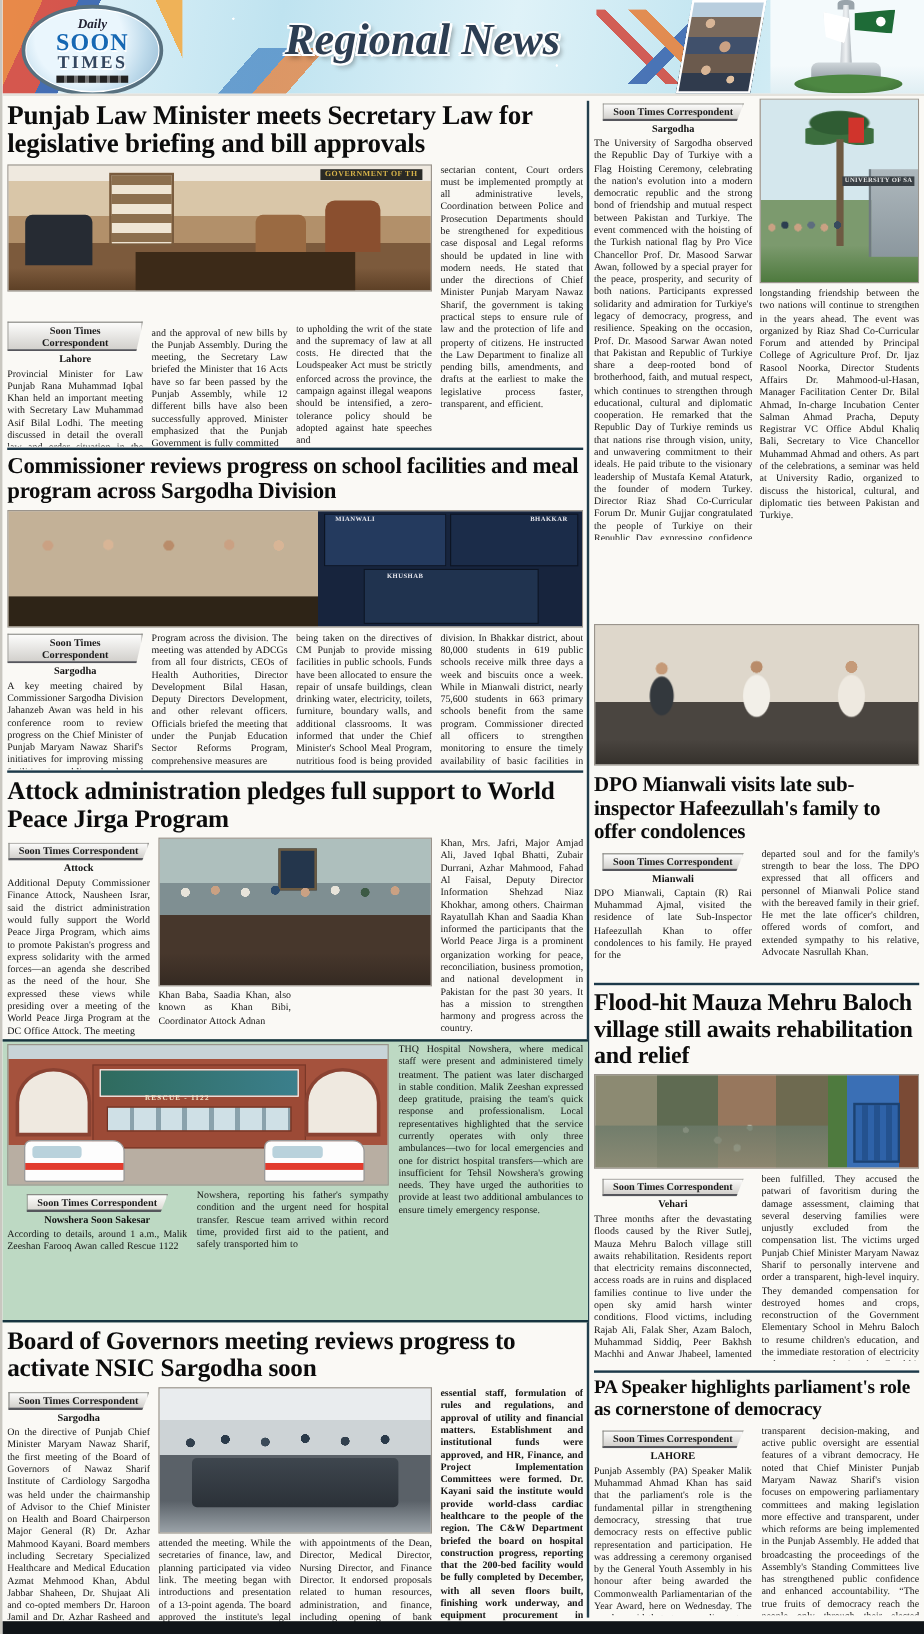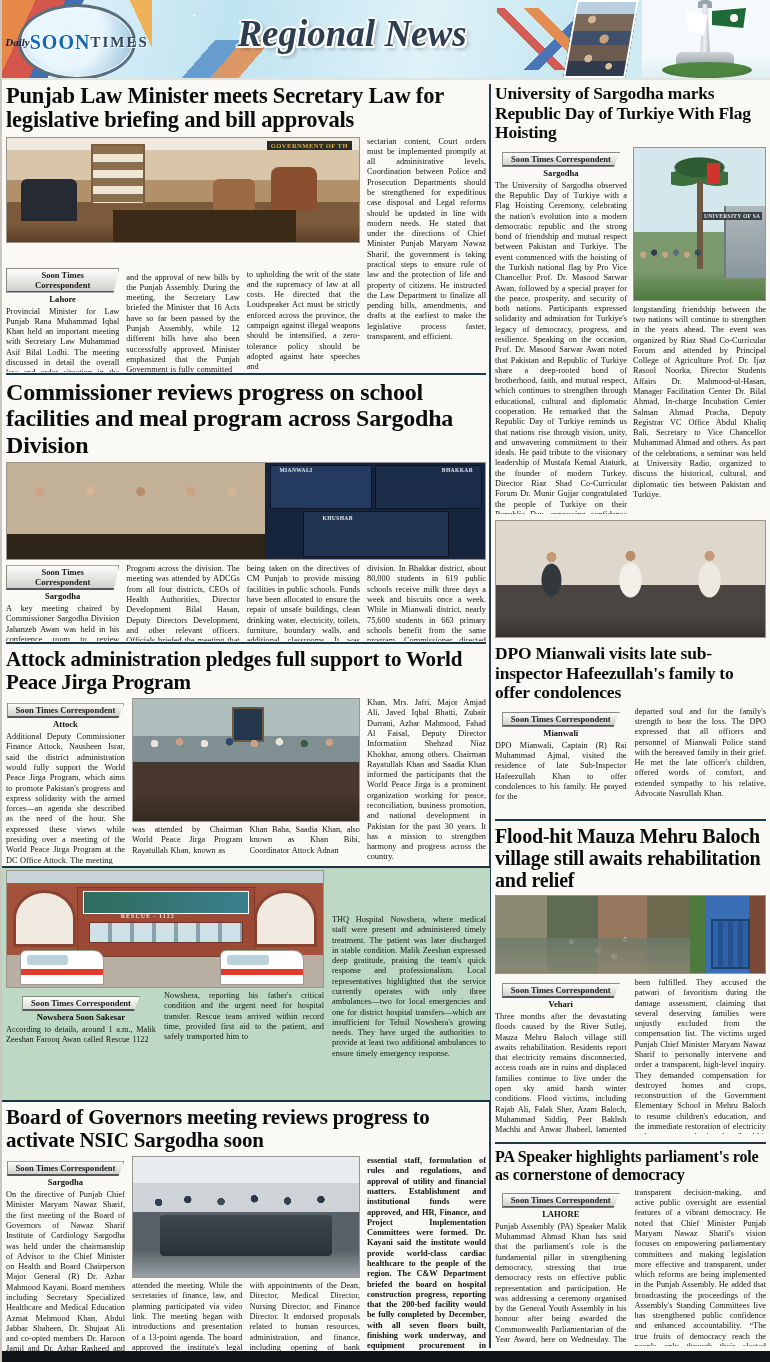--- a/index.html
+++ b/index.html
@@ -20,21 +20,21 @@
     radial-gradient(circle 2px at 60% 70%,#fff 0 40%,transparent 60%),
     radial-gradient(circle 2px at 47% 45%,#fff 0 40%,transparent 60%),
     radial-gradient(circle 2px at 33% 35%,#fff 0 40%,transparent 60%);}
   .diamonds{position:absolute;left:495px;top:8px;width:130px;height:62px;background:
     linear-gradient(45deg,transparent 46%,#e8762a 46% 54%,transparent 54%),
     linear-gradient(-45deg,transparent 46%,#2a58a8 46% 54%,transparent 54%),
     linear-gradient(45deg,transparent 30%,#d33b2f 30% 36%,transparent 36%);opacity:.8;}
 
   .logo{position:absolute;left:16px;top:4px;width:112px;height:70px;border-radius:50%;
     background:radial-gradient(circle at 40% 35%,#eaf6fd 0 45%,#bcd9ea 70%,#8fb4cf 100%);
-    border:3px solid #57707f;box-shadow:0 0 0 1px #fff inset;display:flex;align-items:center;justify-content:center;line-height:1;}
+    border:3px solid #57707f;box-shadow:0 0 0 1px #fff inset;display:flex;flex-direction:column;align-items:center;justify-content:center;line-height:1;}
   .logo .daily{font-style:italic;font-weight:bold;font-size:11px;color:#223;}
   .logo .soon{font-weight:bold;font-size:20px;letter-spacing:1px;color:#1668b3;text-shadow:1px 1px 0 #fff;}
   .logo .times{font-weight:bold;font-size:15px;letter-spacing:2px;color:#33465f;text-shadow:1px 1px 0 #fff;}
   .logo .bar{width:60px;height:6px;margin-top:2px;background:repeating-linear-gradient(90deg,#222 0 6px,#777 6px 9px);}
 
   .banner-title{position:absolute;left:185px;top:12px;width:330px;text-align:center;
     font-family:"Liberation Serif",serif;font-weight:bold;font-style:italic;font-size:37px;color:#2d3e52;
     text-shadow:-2px 0 0 #fff,2px 0 0 #fff,0 -2px 0 #fff,0 2px 0 #fff,2px 2px 0 #fff,-2px 2px 0 #fff,3px 3px 4px rgba(0,0,0,.35);}
 
   .crowd-strip{position:absolute;left:568px;top:0;width:62px;height:78px;transform:skewX(-10deg);overflow:hidden;
@@ -59,21 +59,21 @@
   .bottom-bar{position:absolute;left:0;bottom:0;width:770px;height:11px;background:#101418;}
   .left-col{position:absolute;left:4px;top:82px;width:480px;}
   .right-col{position:absolute;left:493px;top:82px;width:271px;}
 
   .art{position:relative;overflow:hidden;}
   .hrule{border:0;border-top:2.5px solid #1c3949;margin:1px 0 2px 0;}
 
   h1.hl{margin:2px 0 4px 0;font-weight:bold;color:#0c0c0c;letter-spacing:-.2px;}
   .hl-xl{font-size:22.5px;line-height:1.08;}
   .hl-lg{font-size:21px;line-height:1.1;}
-  .hl-md{font-size:24px;line-height:1.1;}
+  .hl-md{font-size:19px;line-height:1.1;}
   .hl-r{font-size:17.5px;line-height:1.12;}
   .hl-r2{font-size:20px;line-height:1.1;}
   .hl-r3{font-size:16px;line-height:1.12;}
 
   .corr{text-align:center;margin:1px 0 2px 0;}
   .corr-box{display:inline-block;background:linear-gradient(180deg,#fcfcfb,#d2d0cc);border:1px solid #8a8a86;border-bottom:2.5px solid #55565c;
     padding:1px 8px 1px 8px;font-size:8.6px;font-weight:bold;color:#1c1c1c;clip-path:polygon(0 0,100% 0,95% 100%,0 100%);}
   .dateline{text-align:center;font-size:8.6px;font-weight:bold;margin:1px 0 3px 0;color:#111;}
 
   .bodytxt{font-size:8.3px;line-height:1.24;text-align:justify;color:#141414;margin:0;word-spacing:.5px;}
@@ -300,23 +300,20 @@
             <div class="dateline">Attock</div>
           </div>
           <p class="bodytxt">Additional Deputy Commissioner Finance Attock, Nausheen Israr, said the district administration would fully support the World Peace Jirga Program, which aims to promote Pakistan's progress and express solidarity with the armed forces—an agenda she described as the need of the hour. She expressed these views while presiding over a meeting of the World Peace Jirga Program at the DC Office Attock. The meeting</p>
         </div>
         <div>
           <div class="photo p-group" style="height:122px;">
             <div class="frame"></div>
           </div>
           <div class="gmid2">
             <div class="colwrap" style="height:40px;">
-                <p class="bodytxt">was attended by Chairman World Peace Jirga Program Rayatullah Khan, known as</p>
-              </div>
-            <div class="colwrap" style="height:40px;">
                 <p class="bodytxt">Khan Baba, Saadia Khan, also known as Khan Bibi, Coordinator Attock Adnan</p>
               </div>
           </div>
         </div>
         <div class="colwrap" style="height:168px;">
           <p class="bodytxt">Khan, Mrs. Jafri, Major Amjad Ali, Javed Iqbal Bhatti, Zubair Durrani, Azhar Mahmood, Fahad Al Faisal, Deputy Director Information Shehzad Niaz Khokhar, among others. Chairman Rayatullah Khan and Saadia Khan informed the participants that the World Peace Jirga is a prominent organization working for peace, reconciliation, business promotion, and national development in Pakistan for the past 30 years. It has a mission to strengthen harmony and progress across the country.</p>
         </div>
       </div>
     </article>
 
@@ -335,25 +332,25 @@
           </div>
           <div class="subrow">
             <div class="colwrap" style="height:56px;">
               <div class="corr">
                 <span class="corr-box">Soon Times Correspondent</span>
                 <div class="dateline">Nowshera Soon Sakesar</div>
               </div>
               <p class="bodytxt">According to details, around 1 a.m., Malik Zeeshan Farooq Awan called Rescue 1122</p>
             </div>
             <div class="colwrap" style="height:56px;">
-                <p class="bodytxt">Nowshera, reporting his father's critical condition and the urgent need for hospital transfer. Rescue team arrived within record time, provided first aid to the patient, and safely transported him to</p>
+                <p class="bodytxt">Nowshera, reporting his father's sympathy condition and the urgent need for hospital transfer. Rescue team arrived within record time, provided first aid to the patient, and safely transported him to</p>
               </div>
           </div>
         </div>
-        <div class="colwrap" style="height:178px;margin-top:45px;">
+        <div class="colwrap" style="height:178px;">
           <p class="bodytxt">THQ Hospital Nowshera, where medical staff were present and administered timely treatment. The patient was later discharged in stable condition. Malik Zeeshan expressed deep gratitude, praising the team's quick response and professionalism. Local representatives highlighted that the service currently operates with only three ambulances—two for local emergencies and one for district hospital transfers—which are insufficient for Tehsil Nowshera's growing needs. They have urged the authorities to provide at least two additional ambulances to ensure timely emergency response.</p>
         </div>
       </div>
     </article>
 
     <article class="art" style="height:248px;margin-top:2px;">
       <h1 class="hl hl-lg">Board of Governors meeting reviews progress to activate NSIC Sargodha soon</h1>
       <div class="g3">
         <div class="colwrap" style="height:196px;">
           <div class="corr">
@@ -378,21 +375,20 @@
         <div class="colwrap" style="height:196px;font-weight:bold;">
           <p class="bodytxt">essential staff, formulation of rules and regulations, and approval of utility and financial matters. Establishment and institutional funds were approved, and HR, Finance, and Project Implementation Committees were formed. Dr. Kayani said the institute would provide world-class cardiac healthcare to the people of the region. The C&amp;W Department briefed the board on hospital construction progress, reporting that the 200-bed facility would be fully completed by December, with all seven floors built, finishing work underway, and equipment procurement in progress. .</p>
         </div>
       </div>
     </article>
   </div>
 
   <div class="right-col">
 
     <article class="art" style="height:432px;">
-      <h1 class="hl hl-r">University of Sargodha marks Republic Day of Turkiye With Flag Hoisting</h1>
       <div class="gF">
         <div class="colwrap" style="height:368px;">
           <div class="corr">
             <span class="corr-box">Soon Times Correspondent</span>
             <div class="dateline">Sargodha</div>
           </div>
           <p class="bodytxt">The University of Sargodha observed the Republic Day of Turkiye with a Flag Hoisting Ceremony, celebrating the nation's evolution into a modern democratic republic and the strong bond of friendship and mutual respect between Pakistan and Turkiye. The event commenced with the hoisting of the Turkish national flag by Pro Vice Chancellor Prof. Dr. Masood Sarwar Awan, followed by a special prayer for the peace, prosperity, and security of both nations. Participants expressed solidarity and admiration for Turkiye's legacy of democracy, progress, and resilience. Speaking on the occasion, Prof. Dr. Masood Sarwar Awan noted that Pakistan and Republic of Turkiye share a deep-rooted bond of brotherhood, faith, and mutual respect, which continues to strengthen through educational, cultural and diplomatic cooperation. He remarked that the Republic Day of Turkiye reminds us that nations rise through vision, unity, and unwavering commitment to their ideals. He paid tribute to the visionary leadership of Mustafa Kemal Ataturk, the founder of modern Turkey. Director Riaz Shad Co-Curricular Forum Dr. Munir Gujjar congratulated the people of Turkiye on their Republic Day, expressing confidence that the</p>
         </div>
         <div>
           <div class="photo p-flag" style="height:152px;">

